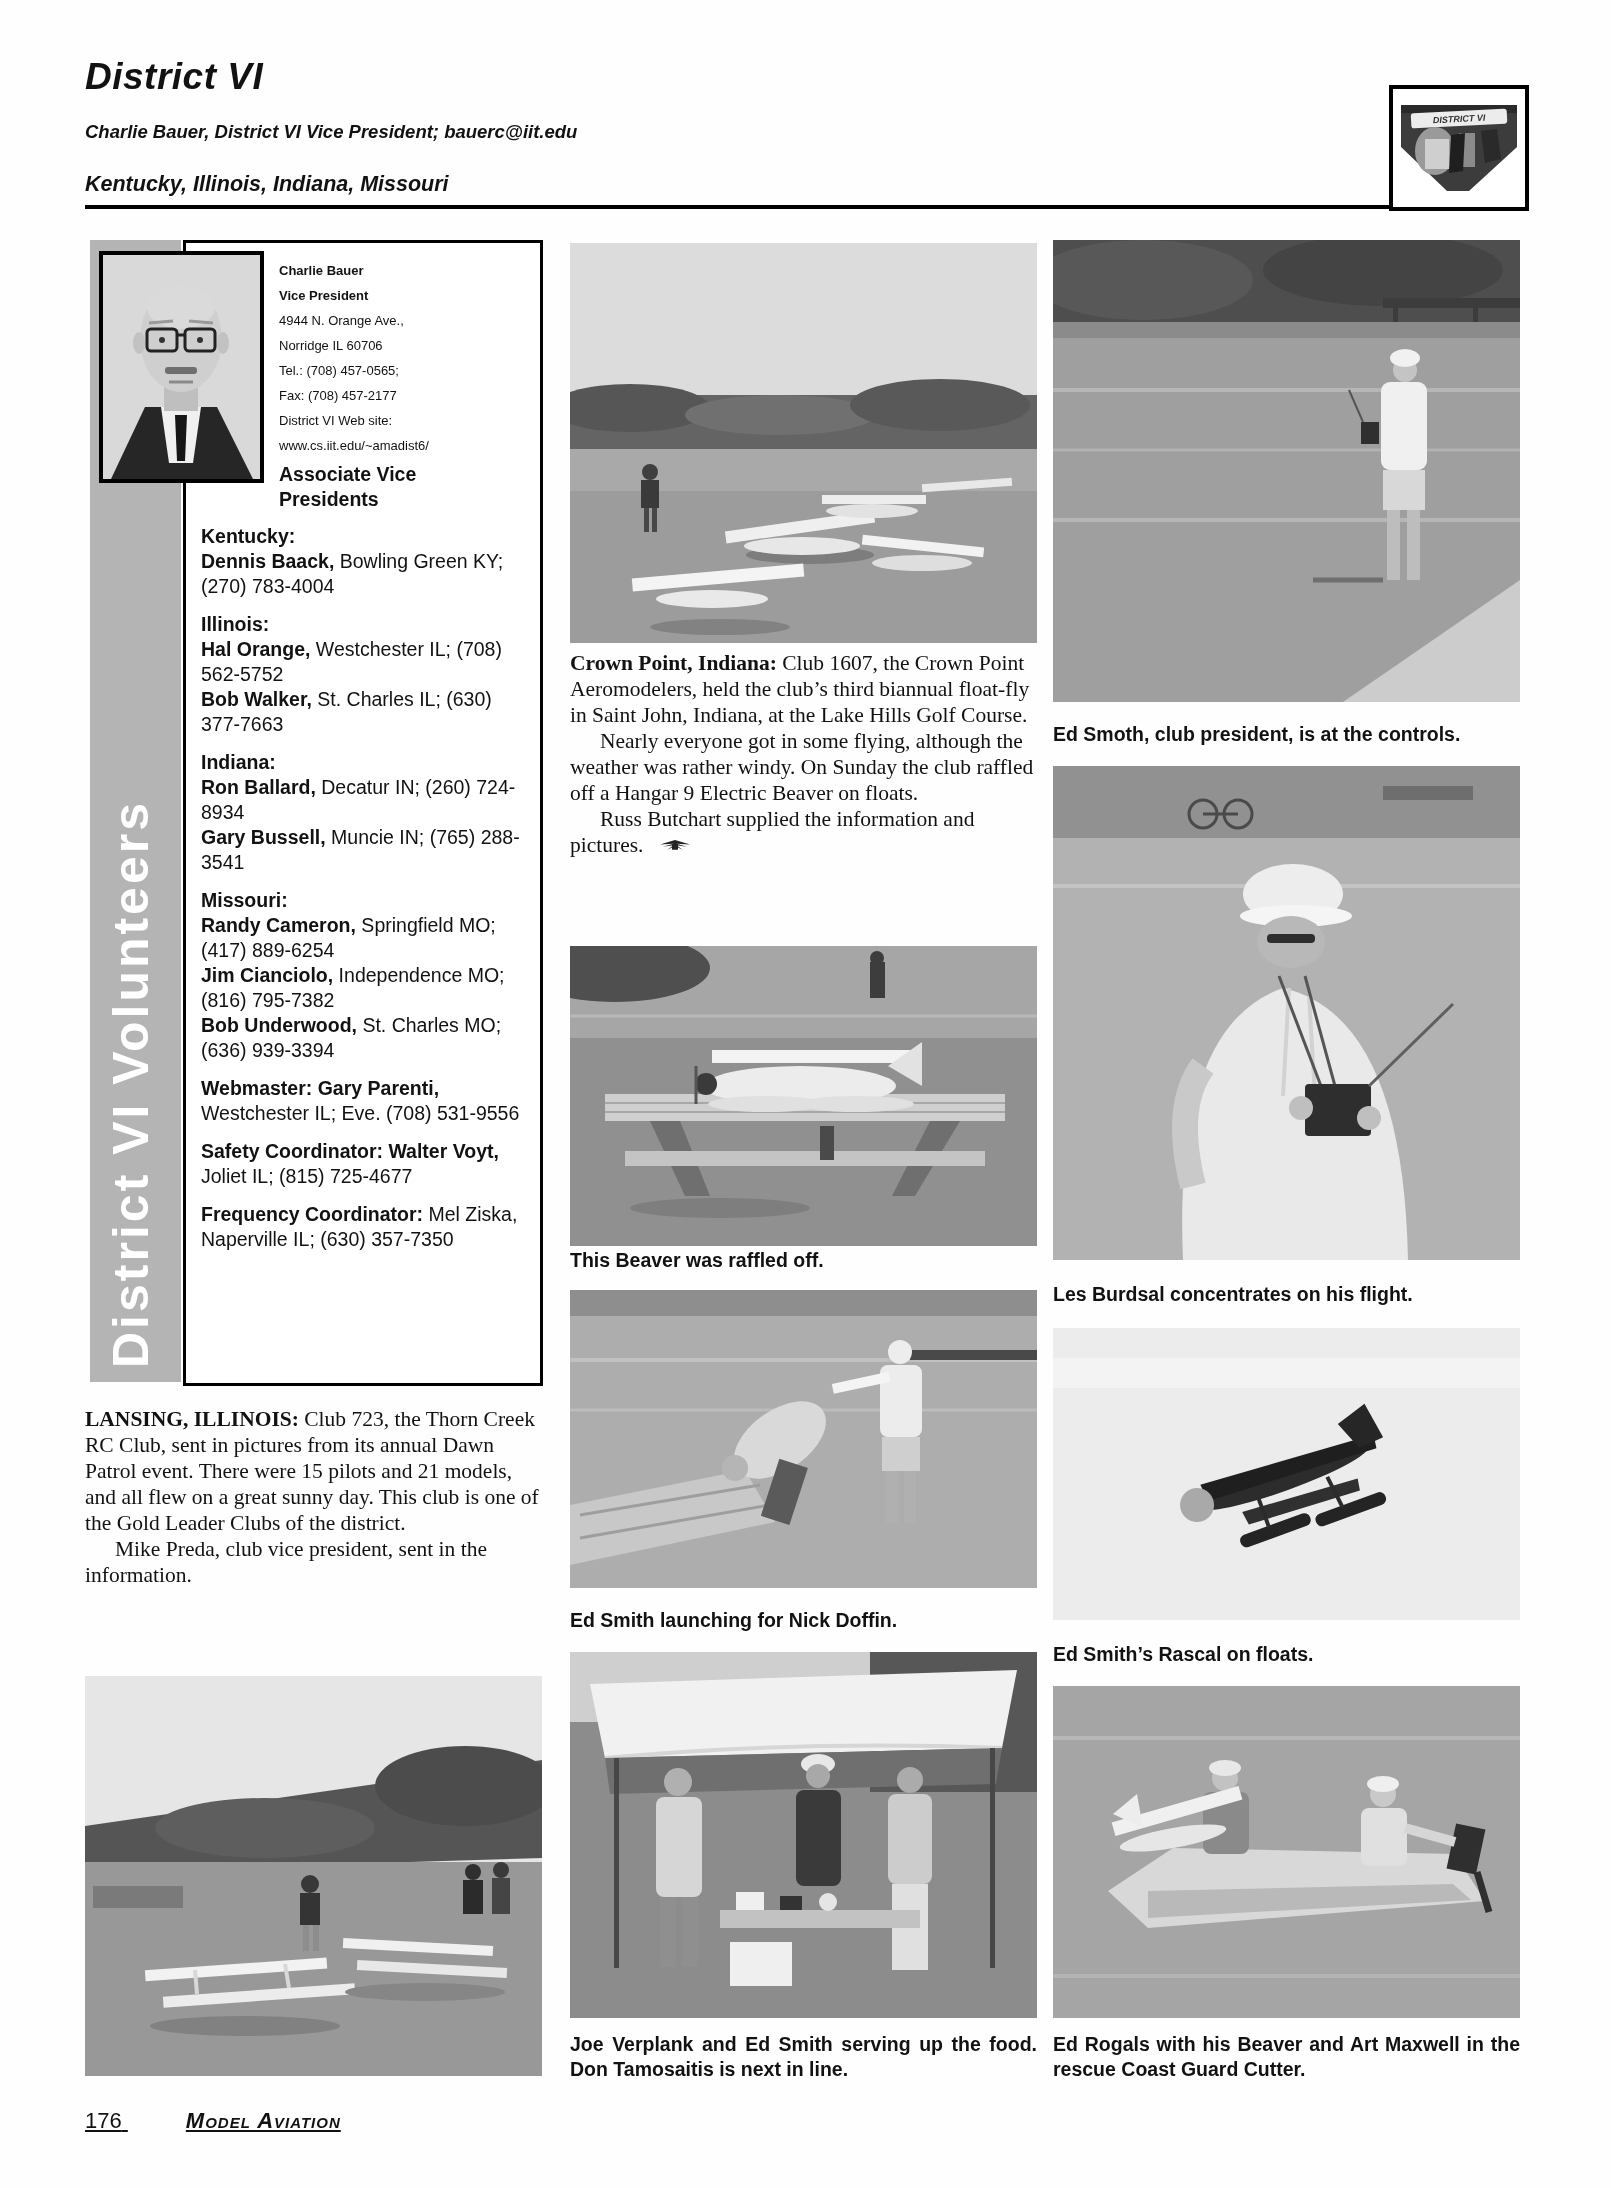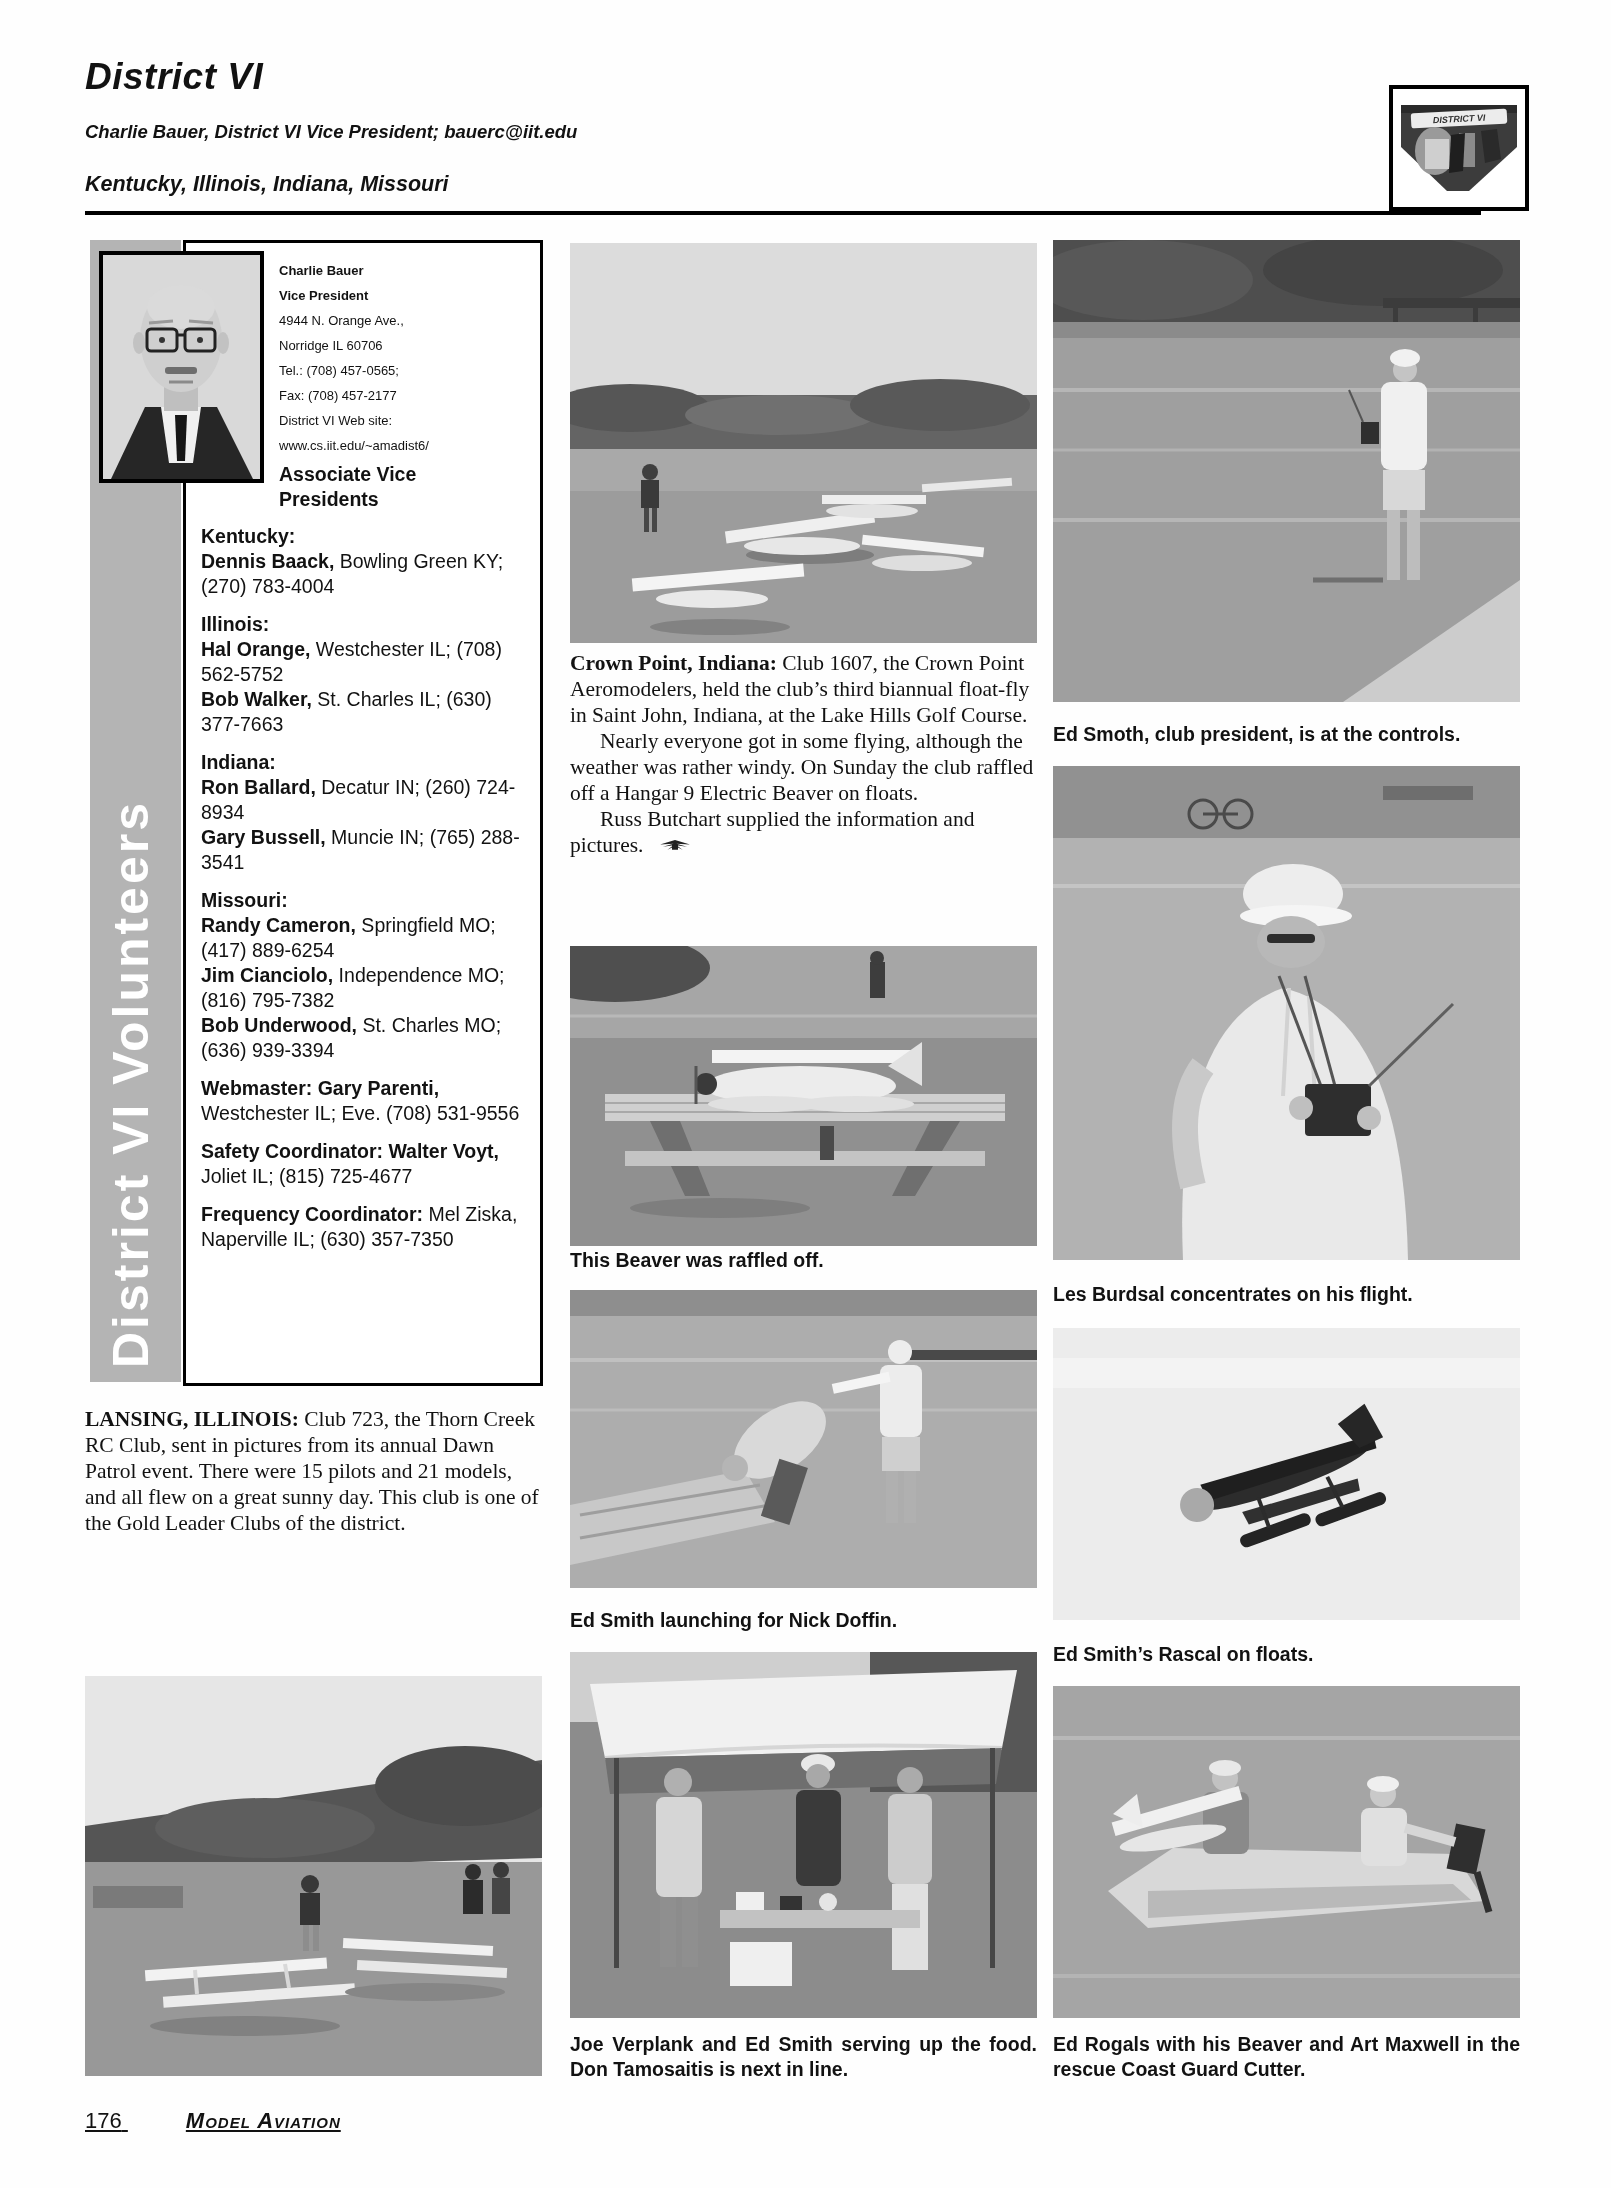--- a/index.html
+++ b/index.html
@@ -5,21 +5,21 @@
   html,body{margin:0;padding:0;background:#e9e9e9;}
   .page{position:relative;width:1611px;height:2188px;background:#fefefe;margin:0 auto;
         font-family:"Liberation Sans",sans-serif;color:#121212;overflow:hidden;}
   .abs{position:absolute;}
   p{margin:0;}
   .b{font-weight:bold;}
   
   .title{left:85px;top:56px;font-size:37px;font-weight:bold;font-style:italic;letter-spacing:.5px;}
   .byline{left:85px;top:121px;font-size:18.5px;font-weight:bold;font-style:italic;}
   .regions{left:85px;top:172px;width:1396px;font-size:21.5px;font-weight:bold;font-style:italic;
-           padding-bottom:14px;border-bottom:4px solid #000;}
+           padding-bottom:8px;border-bottom:4px solid #000;}
   .logo{left:1389px;top:85px;width:132px;height:118px;border:4px solid #000;background:#fff;}
   .logo svg{display:block;width:100%;height:100%;}
   
   .vertbar{left:90px;top:240px;width:91px;height:1142px;background:#b4b4b4;}
   .vertbar span{position:absolute;bottom:14px;left:12px;writing-mode:vertical-rl;transform:rotate(180deg);
         font-size:50px;font-weight:bold;color:#fff;letter-spacing:3px;white-space:nowrap;}
   .infobox{left:183px;top:240px;width:354px;height:1140px;border:3px solid #000;background:#fff;}
   .portrait{left:99px;top:251px;width:157px;height:224px;border:4px solid #000;background:#d9d9d9;}
   .portrait svg{display:block;width:100%;height:100%;}
   .contact{left:279px;top:258px;width:252px;font-size:13px;line-height:25px;}
@@ -341,20 +341,21 @@
       <rect x="150" y="106" width="46" height="62" rx="8" fill="#8a8a8a"></rect>
       <rect x="58" y="118" width="132" height="14" fill="#f0f0f0" transform="rotate(-16 124 125)"></rect>
       <ellipse cx="120" cy="152" rx="54" ry="10" fill="#e6e6e6" transform="rotate(-10 120 152)"></ellipse>
       <polygon points="60,128 84,108 90,142" fill="#ededed"></polygon>
     </svg>
   </div>
   <div class="caption cap-justify" style="left:1053px;top:2032px;width:467px;">Ed Rogals with his Beaver and Art Maxwell in the rescue Coast Guard Cutter.</div>
 
   <div class="abs serif lansing">
     <p><span class="b">LANSING, ILLINOIS:</span><span> Club 723, the Thorn Creek RC Club, sent in pictures from its annual Dawn Patrol event. There were 15 pilots and 21 models, and all flew on a great sunny day. This club is one of the Gold Leader Clubs of the district.</span></p>
+    <p class="indent">Mike Preda, club vice president, sent in the information.</p>
   </div>
 
   <div class="photo" style="left:85px;top:1676px;width:457px;height:400px;">
     <svg viewBox="0 0 457 400">
       <rect width="457" height="400" fill="#e6e6e6"></rect>
       <polygon points="0,150 457,84 457,182 0,196" fill="#555"></polygon>
       <ellipse cx="380" cy="110" rx="90" ry="40" fill="#4c4c4c"></ellipse>
       <ellipse cx="180" cy="152" rx="110" ry="30" fill="#5e5e5e"></ellipse>
       <rect y="186" width="457" height="214" fill="#989898"></rect>
       <rect x="8" y="210" width="90" height="22" fill="#7a7a7a"></rect>

